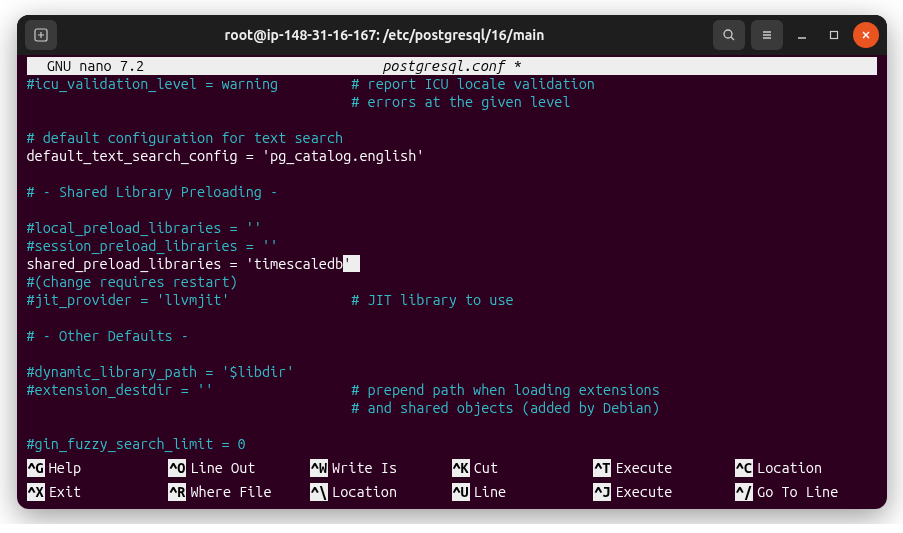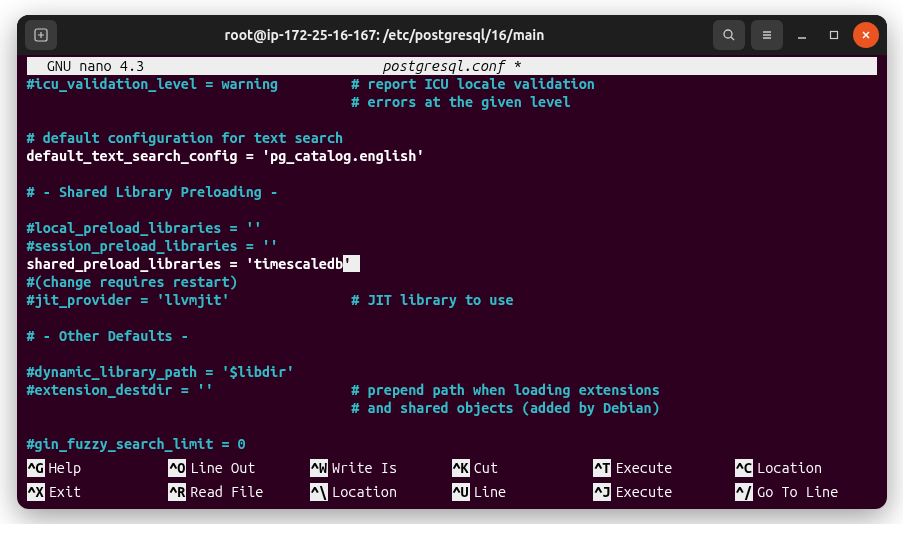--- a/index.html
+++ b/index.html
@@ -67,21 +67,20 @@
   color: #000;
   display: flex;
   padding: 0 4px;
   white-space: pre;
 }
 .nano-header .left { flex: 0 0 auto; }
 .nano-header .mid { flex: 1; text-align: center; font-style: italic; }
 .editor {
   white-space: pre;
   color: #fff;
-  font-weight: bold;
 }
 .comment { color: #33bbc7; }
 .cursor {
   background: #eee;
   color: #2c001e;
   display: inline-block;
   width: 9px;
   height: 17px;
   vertical-align: text-bottom;
 }
@@ -108,21 +107,21 @@
   <div class="titlebar">
     <div class="tb-left">
       <div class="tb-btn">
         <svg width="14" height="14" viewBox="0 0 14 14">
             <rect x="1" y="1" width="12" height="12" rx="2" fill="none" stroke="#ccc" stroke-width="1.2"></rect>
             <line x1="7" y1="4" x2="7" y2="10" stroke="#ccc" stroke-width="1.2"></line>
             <line x1="4" y1="7" x2="10" y2="7" stroke="#ccc" stroke-width="1.2"></line>
           </svg>
       </div>
     </div>
-    <div class="tb-title">root@ip-172-25-16-167: /etc/postgresql/16/main</div>
+    <div class="tb-title">root@ip-148-31-16-167: /etc/postgresql/16/main</div>
     <div class="tb-right">
       <div class="tb-btn">
         <svg width="14" height="14" viewBox="0 0 14 14">
             <circle cx="6" cy="6" r="4" fill="none" stroke="#ccc" stroke-width="1.3"></circle>
             <line x1="9" y1="9" x2="12" y2="12" stroke="#ccc" stroke-width="1.3"></line>
           </svg>
       </div>
       <div class="tb-btn">
         <svg width="14" height="14" viewBox="0 0 14 14">
             <line x1="3" y1="4" x2="11" y2="4" stroke="#ccc" stroke-width="1.3"></line>
@@ -144,21 +143,21 @@
         <svg width="10" height="10" viewBox="0 0 10 10">
             <line x1="2" y1="2" x2="8" y2="8" stroke="#fff" stroke-width="1.5"></line>
             <line x1="8" y1="2" x2="2" y2="8" stroke="#fff" stroke-width="1.5"></line>
           </svg>
       </div>
     </div>
   </div>
 
   <div class="terminal">
     <div class="nano-header">
-      <span class="left">  GNU nano 4.3</span>
+      <span class="left">  GNU nano 7.2</span>
       <span class="mid">postgresql.conf *</span>
       <span class="left">              </span>
     </div>
 
     <div class="editor" id="editor"><div class="comment">#icu_validation_level = warning         # report ICU locale validation</div><div class="comment">                                        # errors at the given level</div><div>&nbsp;</div><div class="comment"># default configuration for text search</div><div>default_text_search_config = 'pg_catalog.english'</div><div>&nbsp;</div><div class="comment"># - Shared Library Preloading -</div><div>&nbsp;</div><div class="comment">#local_preload_libraries = ''</div><div class="comment">#session_preload_libraries = ''</div><div><span>shared_preload_libraries = 'timescaledb</span><span style="background: rgb(238, 238, 238); color: rgb(44, 0, 30);">'</span><span class="cursor"></span></div><div class="comment">#(change requires restart)</div><div class="comment">#jit_provider = 'llvmjit'               # JIT library to use</div><div>&nbsp;</div><div class="comment"># - Other Defaults -</div><div>&nbsp;</div><div class="comment">#dynamic_library_path = '$libdir'</div><div class="comment">#extension_destdir = ''                 # prepend path when loading extensions</div><div class="comment">                                        # and shared objects (added by Debian)</div><div>&nbsp;</div><div class="comment">#gin_fuzzy_search_limit = 0</div></div>
 
     <div class="shortcuts" id="sc-row1">
         <div class="sc-cell">
           <span class="key">^G</span>
           <span>Help</span>
@@ -184,21 +183,21 @@
           <span>Location</span>
         </div>
       </div>
     <div class="shortcuts" id="sc-row2">
         <div class="sc-cell">
           <span class="key">^X</span>
           <span>Exit</span>
         </div>
         <div class="sc-cell">
           <span class="key">^R</span>
-          <span>Read File</span>
+          <span>Where File</span>
         </div>
         <div class="sc-cell">
           <span class="key">^\</span>
           <span>Location</span>
         </div>
         <div class="sc-cell">
           <span class="key">^U</span>
           <span>Line</span>
         </div>
         <div class="sc-cell">

